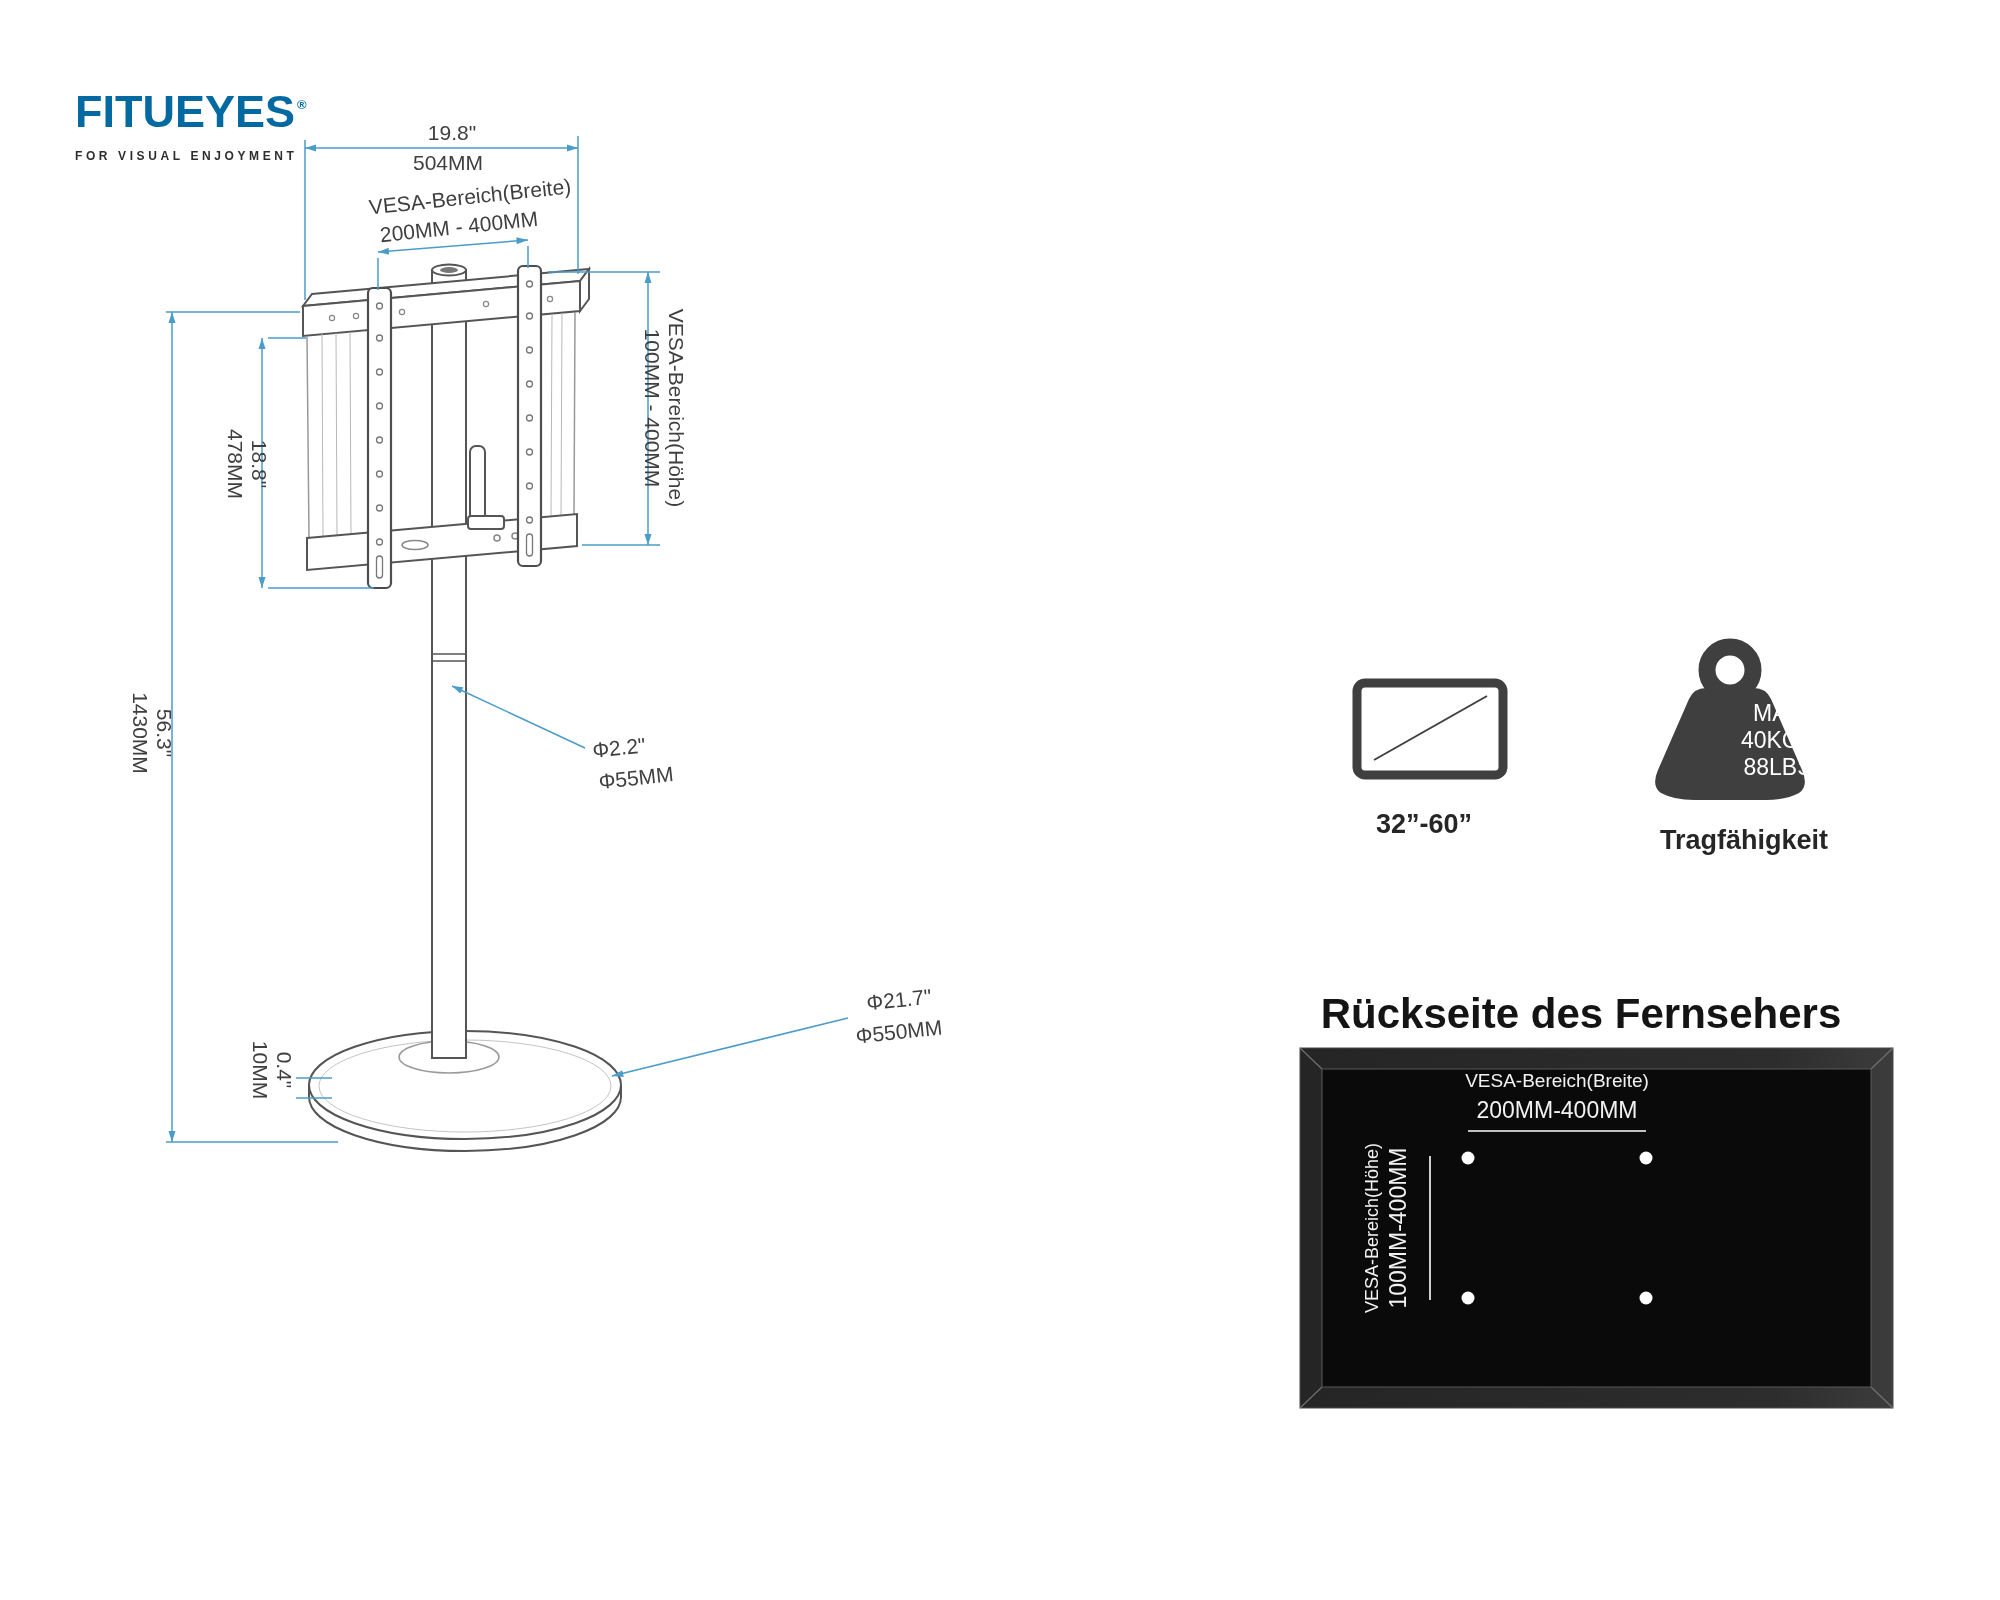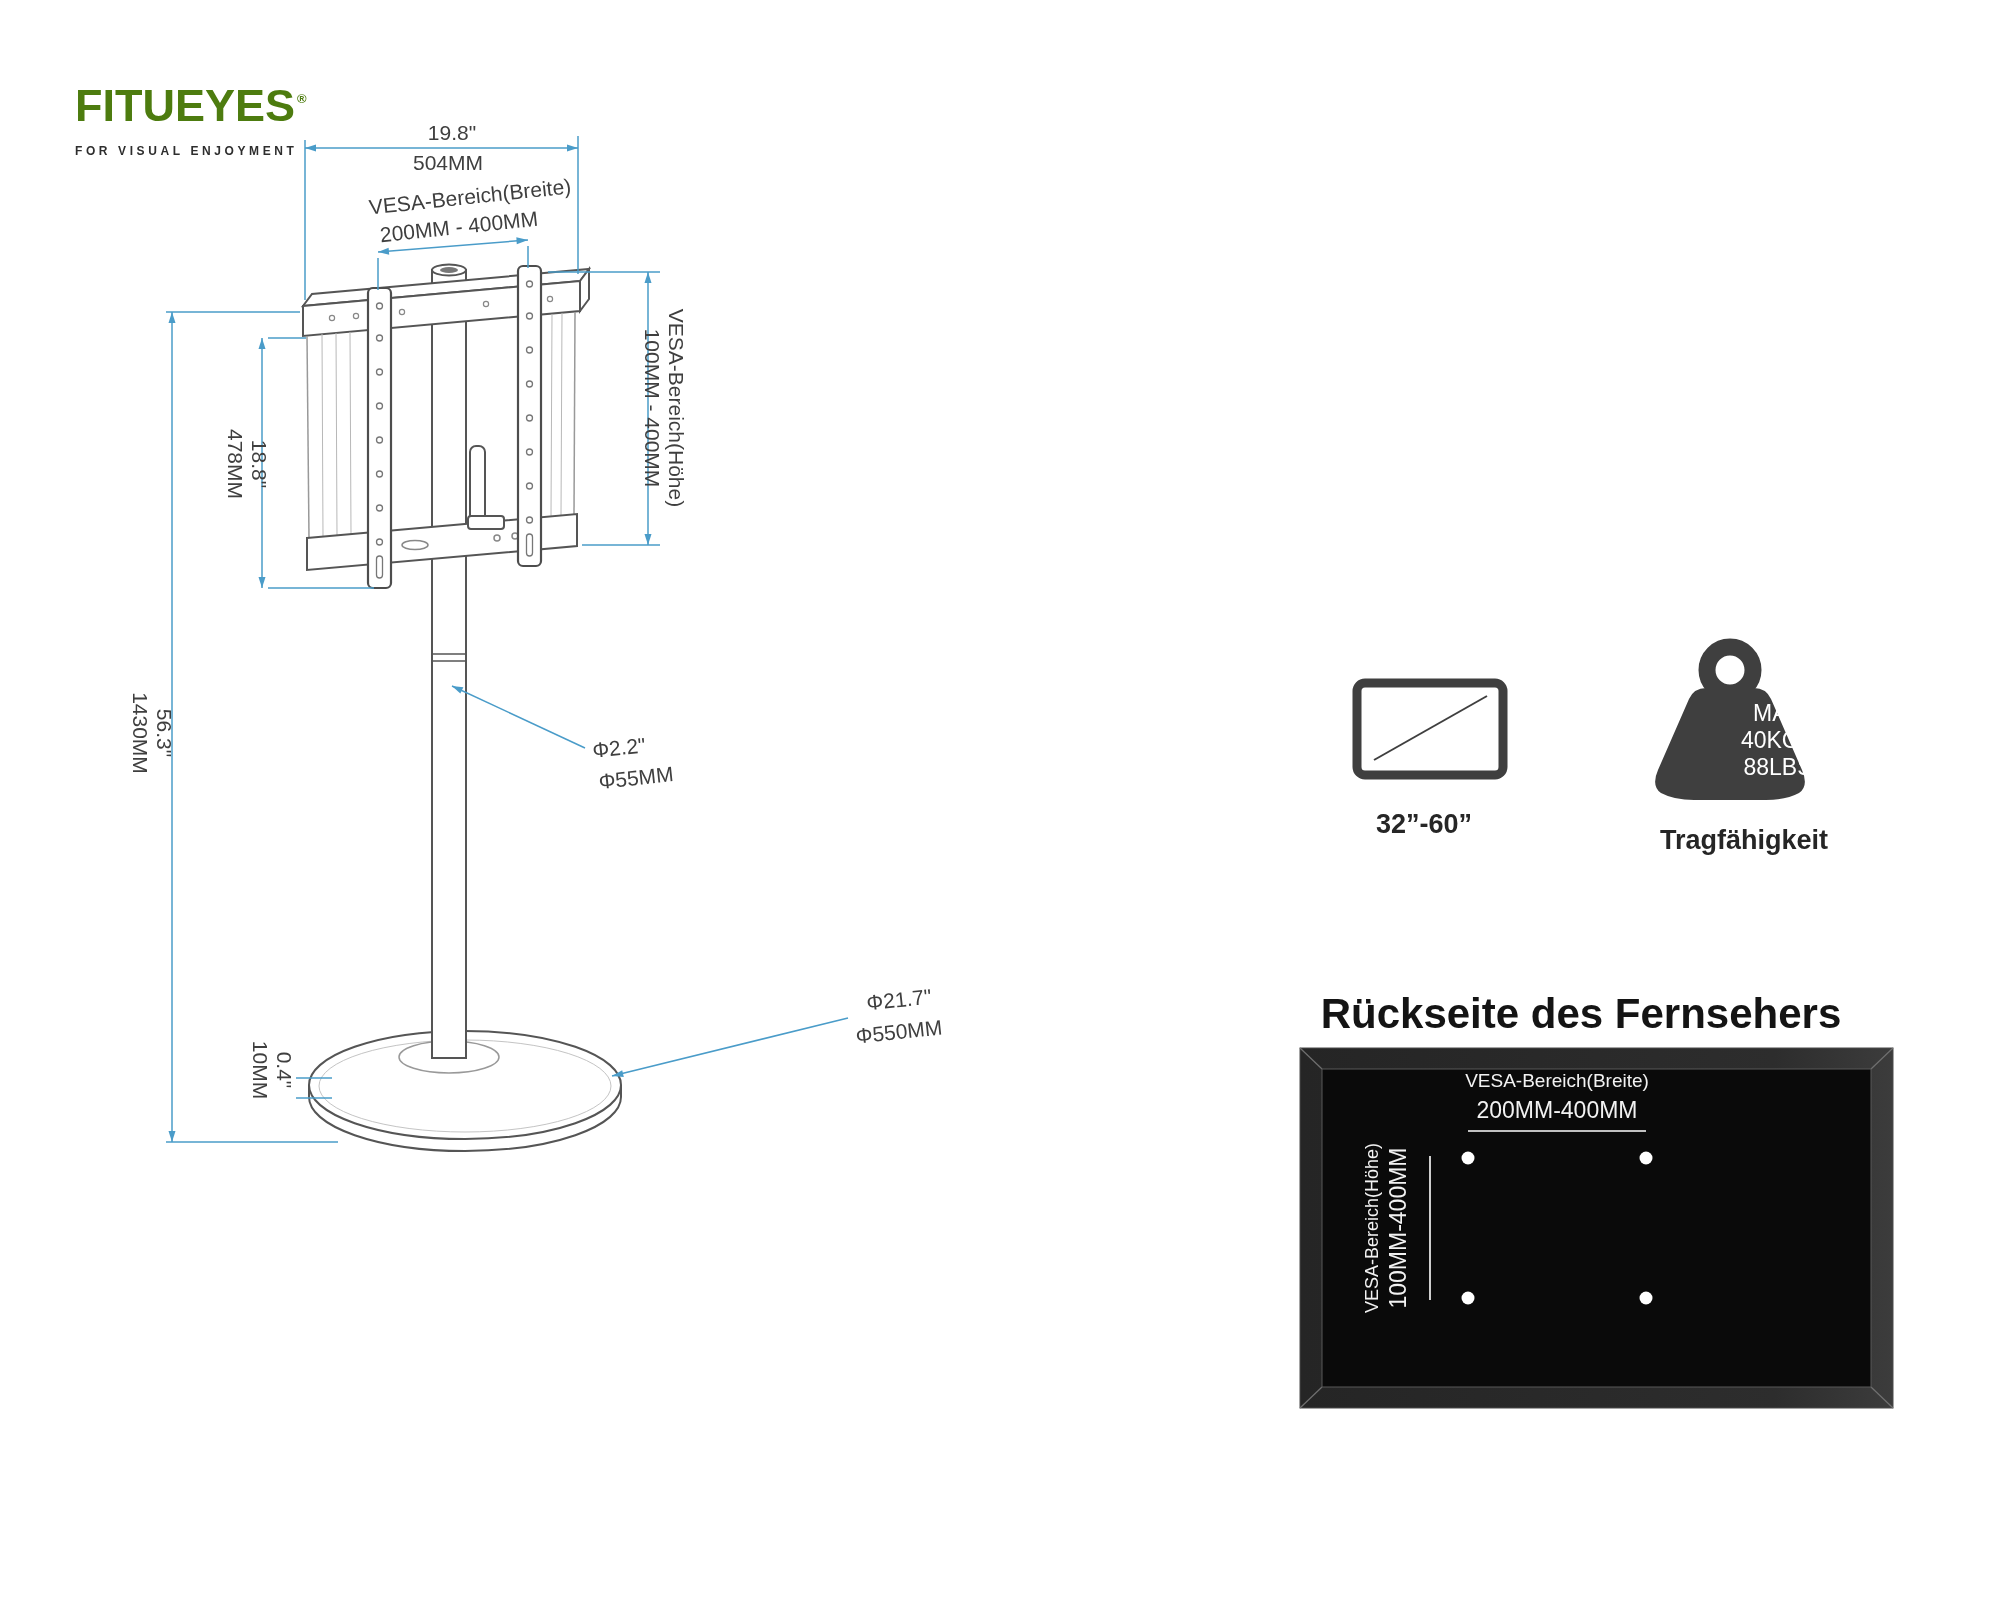--- a/index.html
+++ b/index.html
@@ -4,23 +4,23 @@
 <style>
   html,body{margin:0;padding:0;}
   body{
     width:2000px;height:1600px;position:relative;overflow:hidden;
     background:#ffffff;font-family:"Liberation Sans",sans-serif;
   }
   svg{position:absolute;left:0;top:0;z-index:1;}
 
   
   .logo{position:absolute;left:75px;top:72px;z-index:2;}
-  .logo-brand{font-size:45px;font-weight:800;letter-spacing:0px;color:#4d7c0f;line-height:53px;}
+  .logo-brand{font-size:45px;font-weight:800;letter-spacing:0px;color:#0369a1;line-height:66px;}
   .logo-brand sup{font-size:13px;font-weight:700;vertical-align:18px;margin-left:2px;}
-  .logo-tagline{font-size:12px;font-weight:600;letter-spacing:3.6px;color:#2e2e2e;margin-top:12px;}
+  .logo-tagline{font-size:12px;font-weight:600;letter-spacing:3.6px;color:#2e2e2e;margin-top:4px;}
 
   
   .lbl{
     position:absolute;z-index:2;color:#3f3f3f;font-size:21px;line-height:24px;
     white-space:nowrap;transform:translate(-50%,-50%);text-align:center;
   }
   .r90 {transform:translate(-50%,-50%) rotate(90deg);}
   .rm90{transform:translate(-50%,-50%) rotate(-90deg);}
   .rm6 {transform:translate(-50%,-50%) rotate(-6deg);}
   .big-label{font-size:27px;font-weight:700;color:#262626;}

